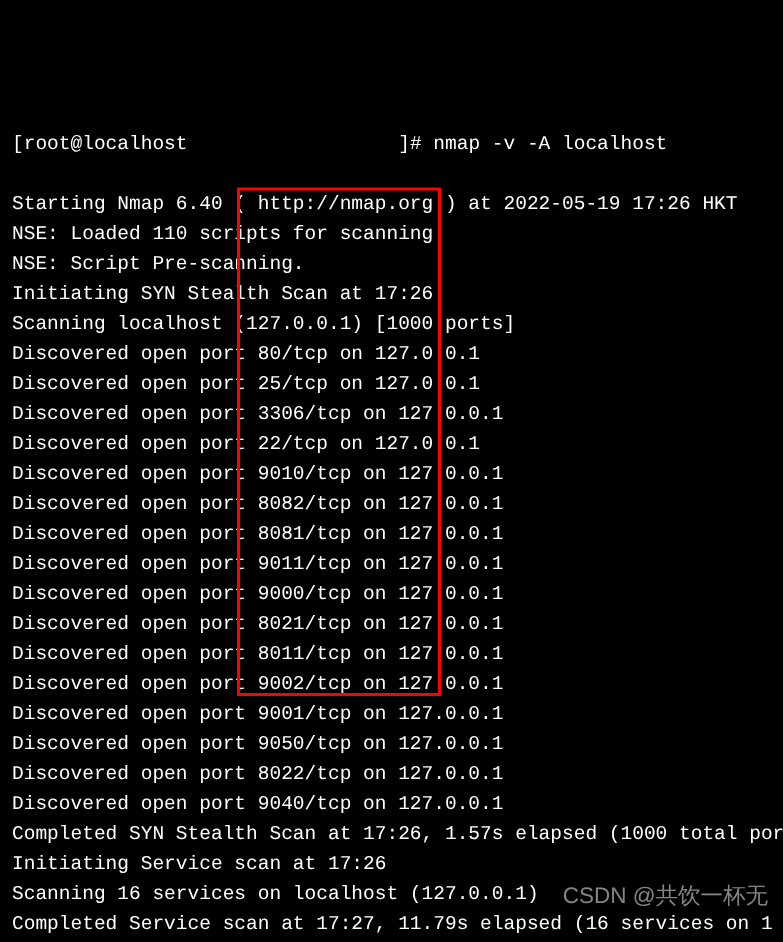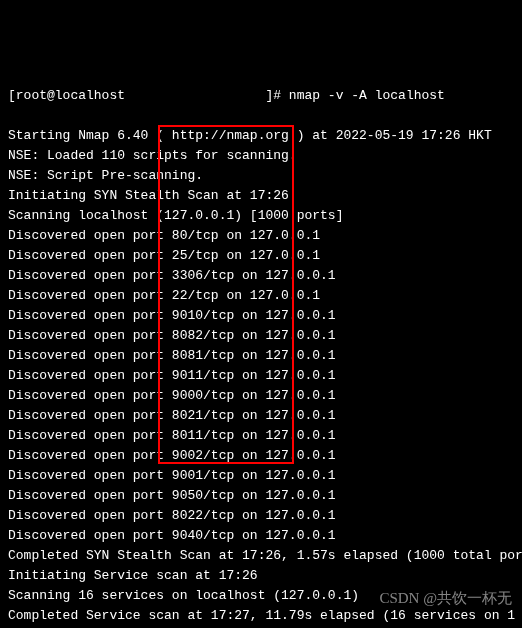--- a/index.html
+++ b/index.html
@@ -31,21 +31,21 @@
       top: 125px;
       width: 136px;
       height: 339px;
     }
     .watermark {
       position: absolute;
       right: 10px;
       bottom: 20px;
       color: rgba(220, 220, 220, 0.6);
       font-size: 15px;
-      font-family: Liberation Serif, serif;
+      font-family: Liberation Sans, sans-serif;
       pointer-events: none;
       margin-top: 12px;
     }
     .redact {
       background: #000;
       color: #000;
     }
   </style>
 </head>
 <body>

